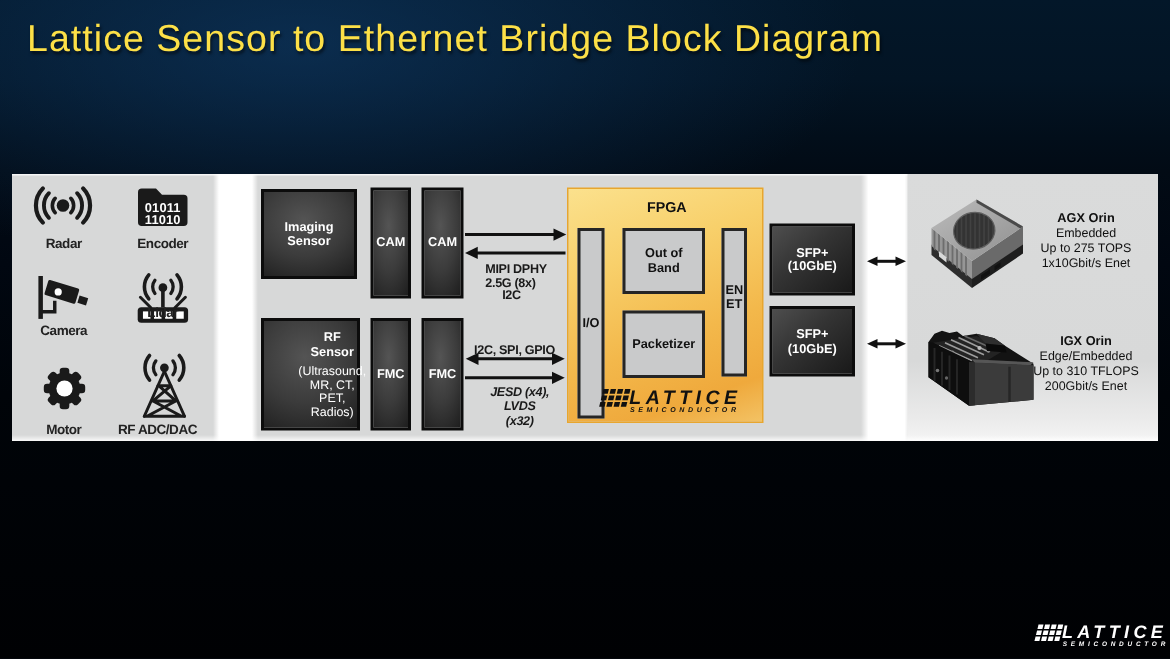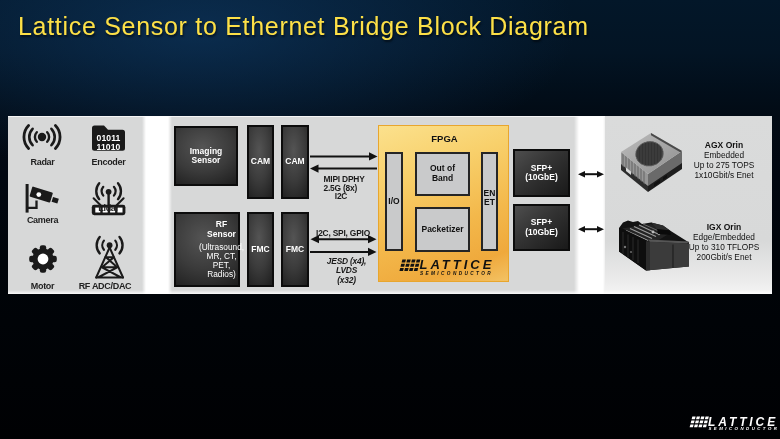--- a/index.html
+++ b/index.html
@@ -126,21 +126,21 @@
 <div class="blk" style="left:281px;top:125px;width:28px;height:74px;">CAM</div>
 <div class="blk" style="left:174px;top:212px;width:66px;height:75px;padding-left:29px;">
   <div style="font-weight:bold;">RF Sensor</div>
   <div style="font-weight:normal;font-size:8.3px;line-height:9px;margin-top:4px;">(Ultrasound,<br>MR, CT,<br>PET, Radios)</div>
 </div>
 <div class="blk" style="left:247px;top:212px;width:27px;height:75px;">FMC</div>
 <div class="blk" style="left:281px;top:212px;width:28px;height:75px;">FMC</div>
 
 <div id="fpga">
   <div style="position:absolute;left:0;top:7px;width:131px;text-align:center;color:#111;font-weight:bold;font-size:9.5px;">FPGA</div>
-  <div class="gblk" style="left:6px;top:26px;width:18px;height:99px;">I/O</div>
+  <div class="gblk" style="left:6px;top:26px;width:18px;height:127px;">I/O</div>
   <div class="gblk" style="left:36px;top:26px;width:55px;height:43.5px;">Out of<br>Band</div>
   <div class="gblk" style="left:102px;top:26px;width:17px;height:99px;padding-bottom:7px;">EN<br>ET</div>
   <div class="gblk" style="left:36px;top:81px;width:55px;height:45px;">Packetizer</div>
 </div>
 
 <svg width="100" height="22" viewBox="0 0 100 22" style="position:absolute;left:395px;top:256px;">
   <g fill="#111" transform="skewX(-14)">
     <g transform="translate(8.2 3.4)">
       <rect x="0" y="0" width="3.6" height="3.1"></rect>
         <rect x="4.8" y="0" width="3.6" height="3.1"></rect>

